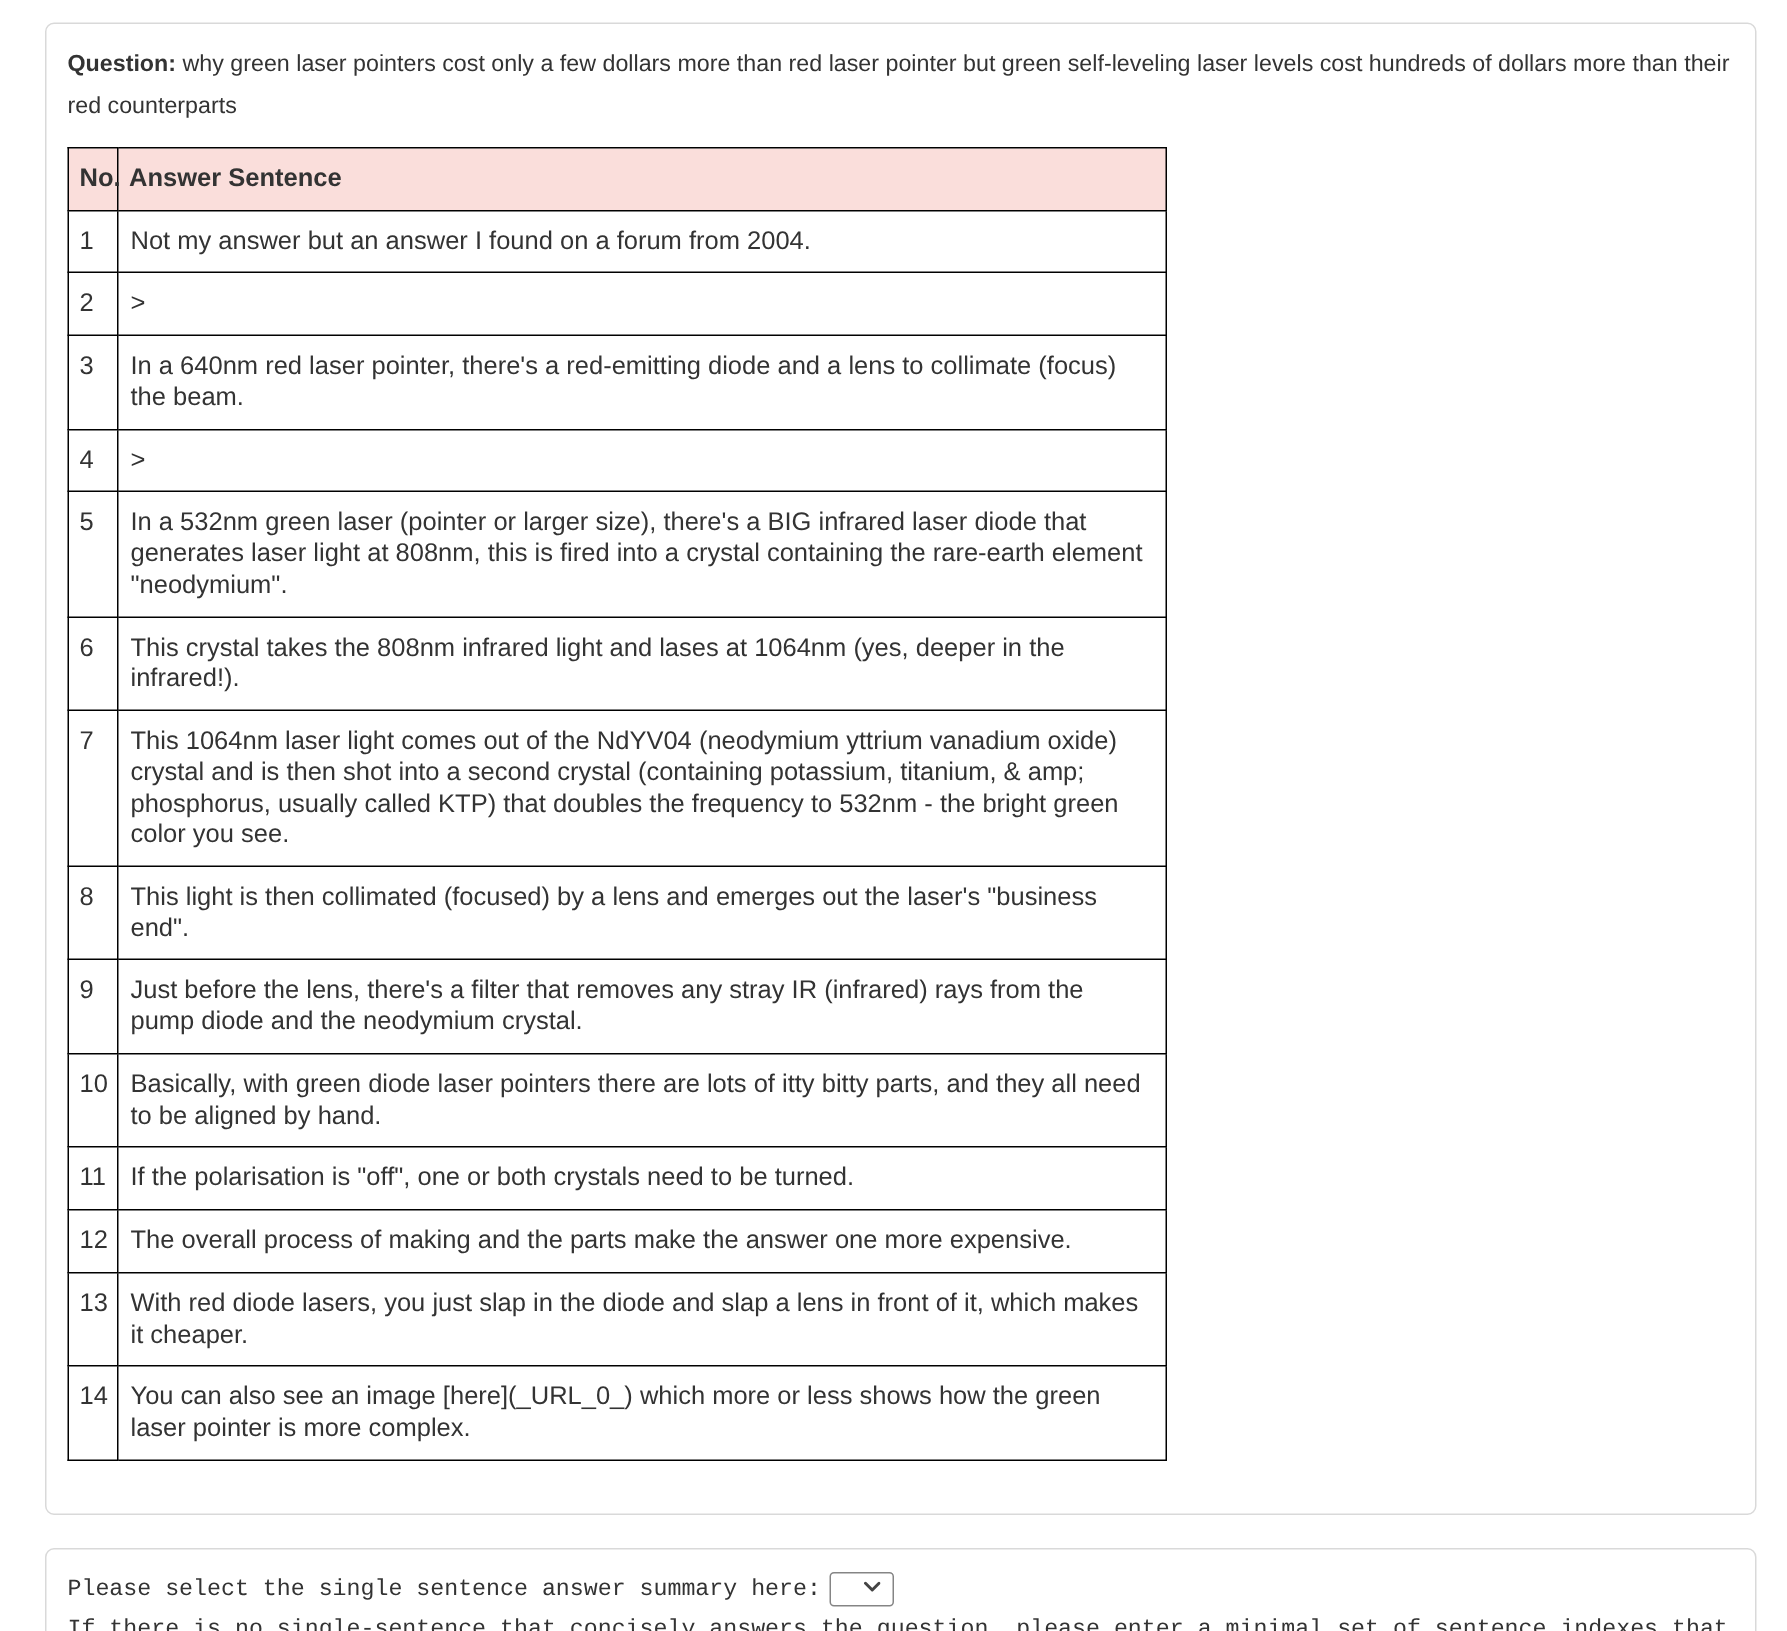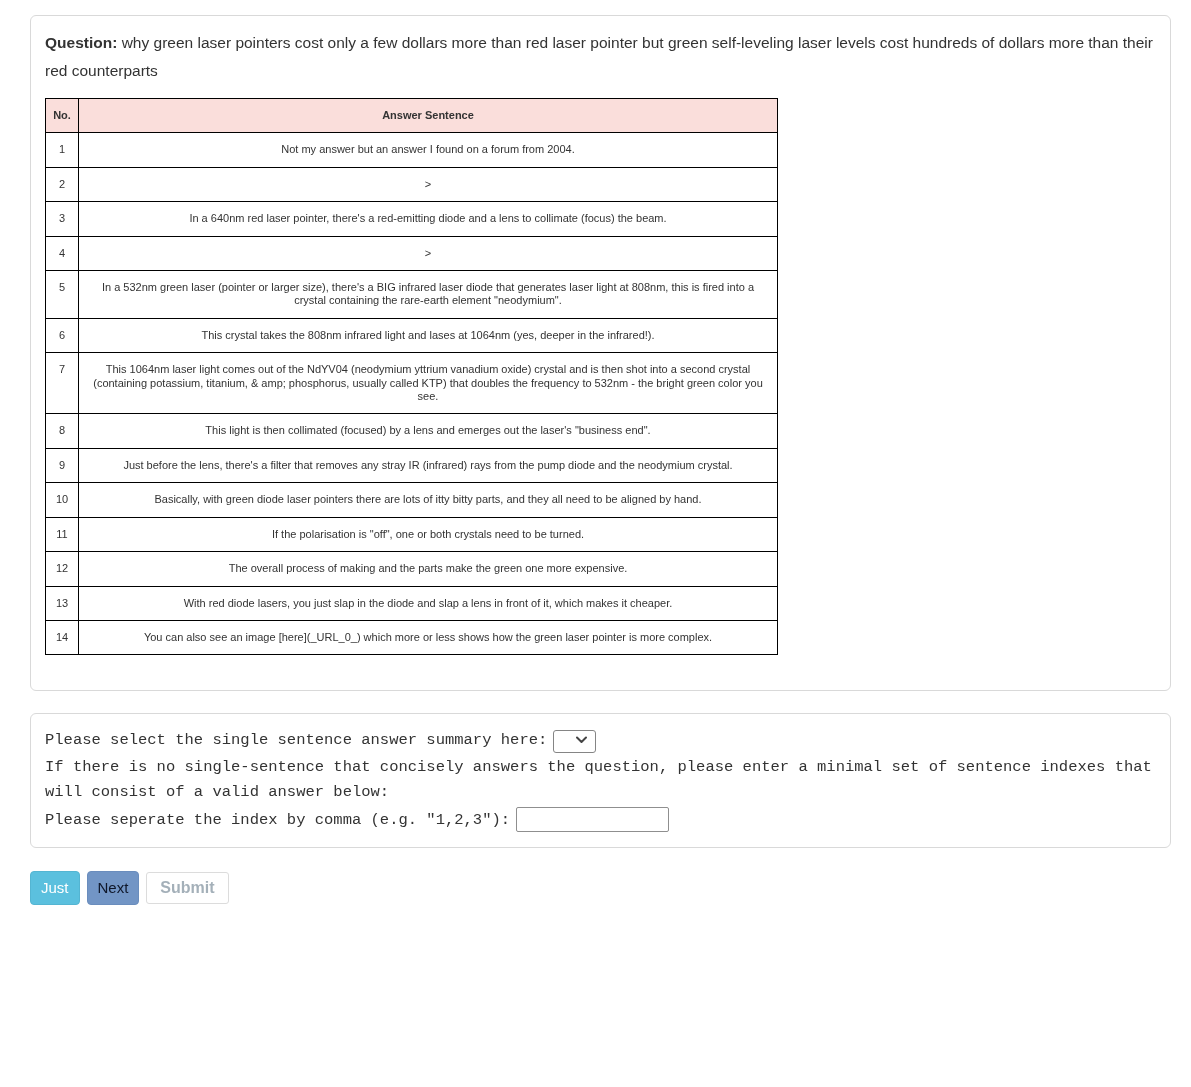--- a/index.html
+++ b/index.html
@@ -27,24 +27,24 @@
   }
   .question-label { font-weight: bold; }
 
   table.answers {
     border-collapse: collapse;
     table-layout: fixed;
     width: 732px;
   }
   .answers th, .answers td {
     border: 1px solid #000;
-    font-size: 11px;
+    font-size: 17px;
     line-height: 1.22;
     vertical-align: top;
-    text-align: center;
+    text-align: left;
   }
   .answers th {
     background: #fadedb;
     font-weight: bold;
     padding: 10px 7px;
     white-space: nowrap;
     overflow: visible;
   }
   .answers td { padding: 10px 8px; background: #fff; }
   .answers .col-no   { width: 33px; }
@@ -194,21 +194,21 @@
         <tr>
           <td class="no-cell">10</td>
           <td>Basically, with green diode laser pointers there are lots of itty bitty parts, and they all need to be aligned by hand.</td>
         </tr>
         <tr>
           <td class="no-cell">11</td>
           <td>If the polarisation is "off", one or both crystals need to be turned.</td>
         </tr>
         <tr>
           <td class="no-cell">12</td>
-          <td>The overall process of making and the parts make the green one more expensive.</td>
+          <td>The overall process of making and the parts make the answer one more expensive.</td>
         </tr>
         <tr>
           <td class="no-cell">13</td>
           <td>With red diode lasers, you just slap in the diode and slap a lens in front of it, which makes it cheaper.</td>
         </tr>
         <tr>
           <td class="no-cell">14</td>
           <td>You can also see an image [here](_URL_0_) which more or less shows how the green laser pointer is more complex.</td>
         </tr>
       </tbody>

